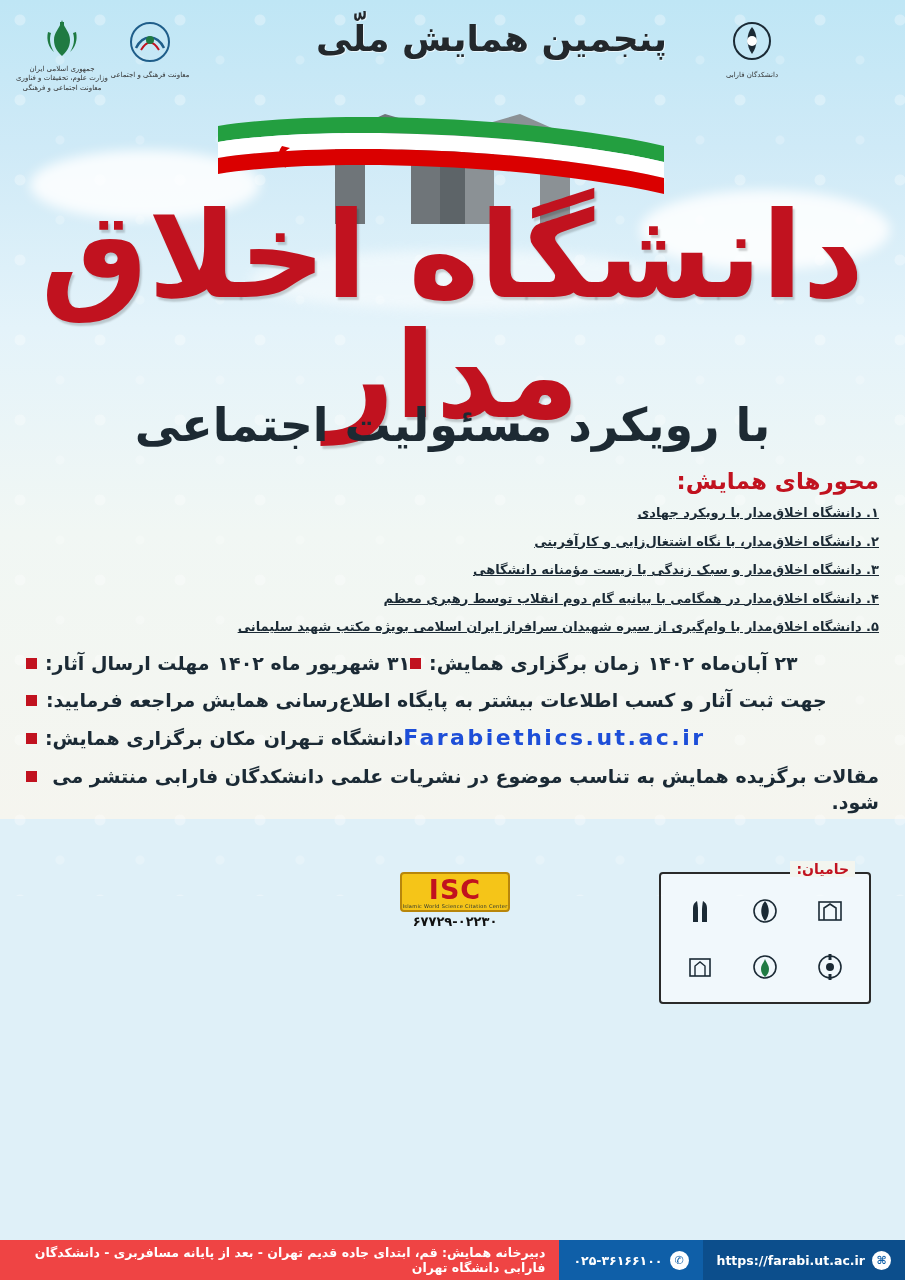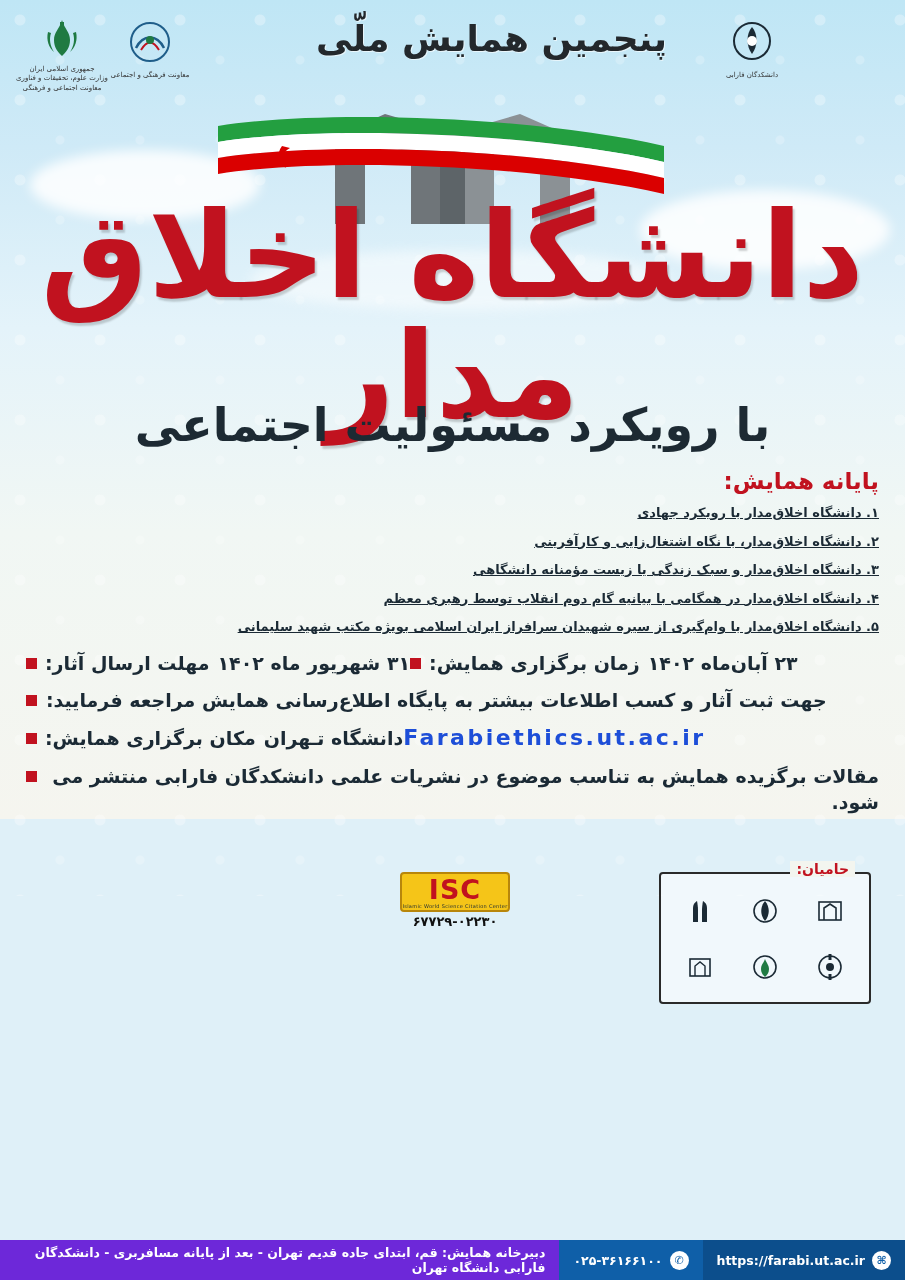--- a/index.html
+++ b/index.html
@@ -335,21 +335,21 @@
     direction: rtl;
   }
   .sign .fa { font-size: 9px; font-weight: bold; line-height: 1.3; }
   .sign .en { font-size: 6.5px; direction: ltr; }
 
   
   .footer {
     position: absolute;
     left: 0; right: 0; bottom: 0;
     height: 40px;
-    background: #6d28d9;
+    background: #ef4444;
     color: #fff;
     display: flex;
     flex-direction: row-reverse;
     align-items: center;
     direction: rtl;
     font-size: 12.5px;
   }
   .footer-address {
     flex: 1;
     text-align: right;
@@ -446,21 +446,21 @@
       <path d="M6 30 C120 12 330 22 452 50 L452 66 C330 38 120 28 6 46 Z" fill="#ffffff"></path>
       <path d="M6 46 C120 28 330 38 452 66 L452 82 C330 54 120 44 6 62 Z" fill="#da0000"></path>
       <path d="M70 34 C64 42 66 52 74 56 C68 48 70 40 78 36 Z" fill="#da0000"></path>
     </svg>
   </div>
 
   <div class="title-main">دانشگاه اخلاق مدار</div>
   <div class="title-sub">با رویکرد مسئولیت اجتماعی</div>
 
   <div class="content">
-    <div class="axes-title">پایانه همایش:</div>
+    <div class="axes-title">محورهای همایش:</div>
 
     <div class="axis-item">۱. دانشگاه اخلاق‌مدار با رویکرد جهادی</div>
     <div class="axis-item">۲. دانشگاه اخلاق‌مدار، با نگاه اشتغال‌زایی و کارآفرینی</div>
     <div class="axis-item">۳. دانشگاه اخلاق‌مدار و سبک زندگی یا زیست مؤمنانه دانشگاهی</div>
     <div class="axis-item">۴. دانشگاه اخلاق‌مدار در همگامی با بیانیه گام دوم انقلاب توسط رهبری معظم</div>
     <div class="axis-item">۵. دانشگاه اخلاق‌مدار با وام‌گیری از سیره شهیدان سرافراز ایران اسلامی بویژه مکتب شهید سلیمانی</div>
 
     <div class="info-list">
 
       <div class="info-row split">

